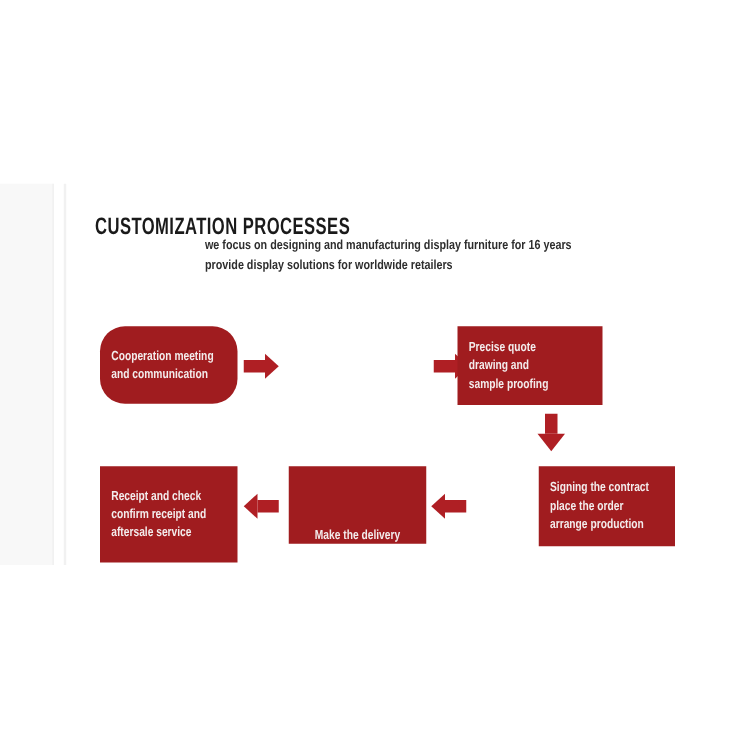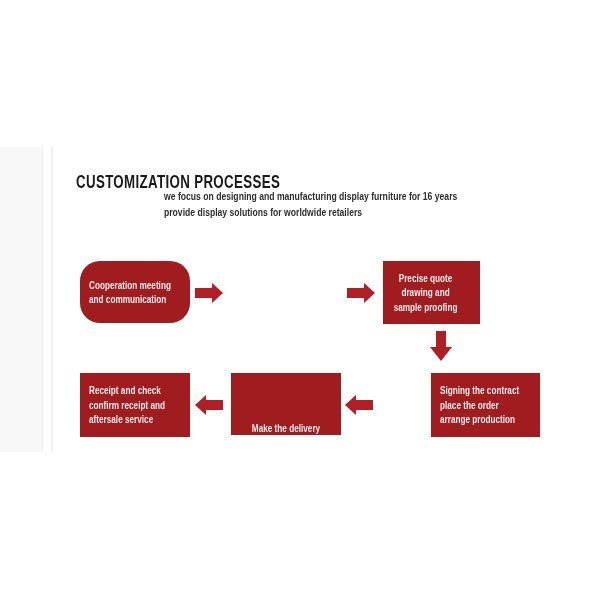--- a/index.html
+++ b/index.html
@@ -76,25 +76,25 @@
     font-weight: 700;
     font-size: 10.5px;
     line-height: 14.5px;
     color: var(--box-text, #f3ecec);
     white-space: nowrap;
     transform: scaleX(0.78);
     transform-origin: 0 50%;
   }
   .b1 { left: 80px;  top: 261px; width: 110px; height: 62px; border-radius: 20px; }
   .b2 { left: 231px; top: 261px; width: 110px; height: 63px; }
-  .b3 { left: 383px; top: 261px; width: 97px; height: 63px; text-align: center; }
+  .b3 { left: 366px; top: 261px; width: 116px; height: 63px; }
   .b4 { left: 383px; top: 373px; width: 109px; height: 64px; margin-left: 48px; }
   .b5 { left: 231px; top: 373px; width: 110px; height: 62px; padding: 0 2px; justify-content: flex-end; }
   .b5 .line { width: 100%; text-align: center; transform-origin: 50% 50%; }
-  .b6 { left: 80px;  top: 373px; width: 110px; height: 64px; }
+  .b6 { left: 80px;  top: 373px; width: 110px; height: 77px; }
 
   
   .arrow { position: absolute; }
   .arrow i { position: absolute; display: block; }
 
   .arrow-right { width: 28px; height: 20px; }
   .arrow-right .tail { left: 0; top: 5px; width: 17px; height: 10px; background: var(--arrow-fill, #af1f24); }
   .arrow-right .head {
     left: 17px; top: 0; width: 0; height: 0;
     border-top: 10px solid transparent;

